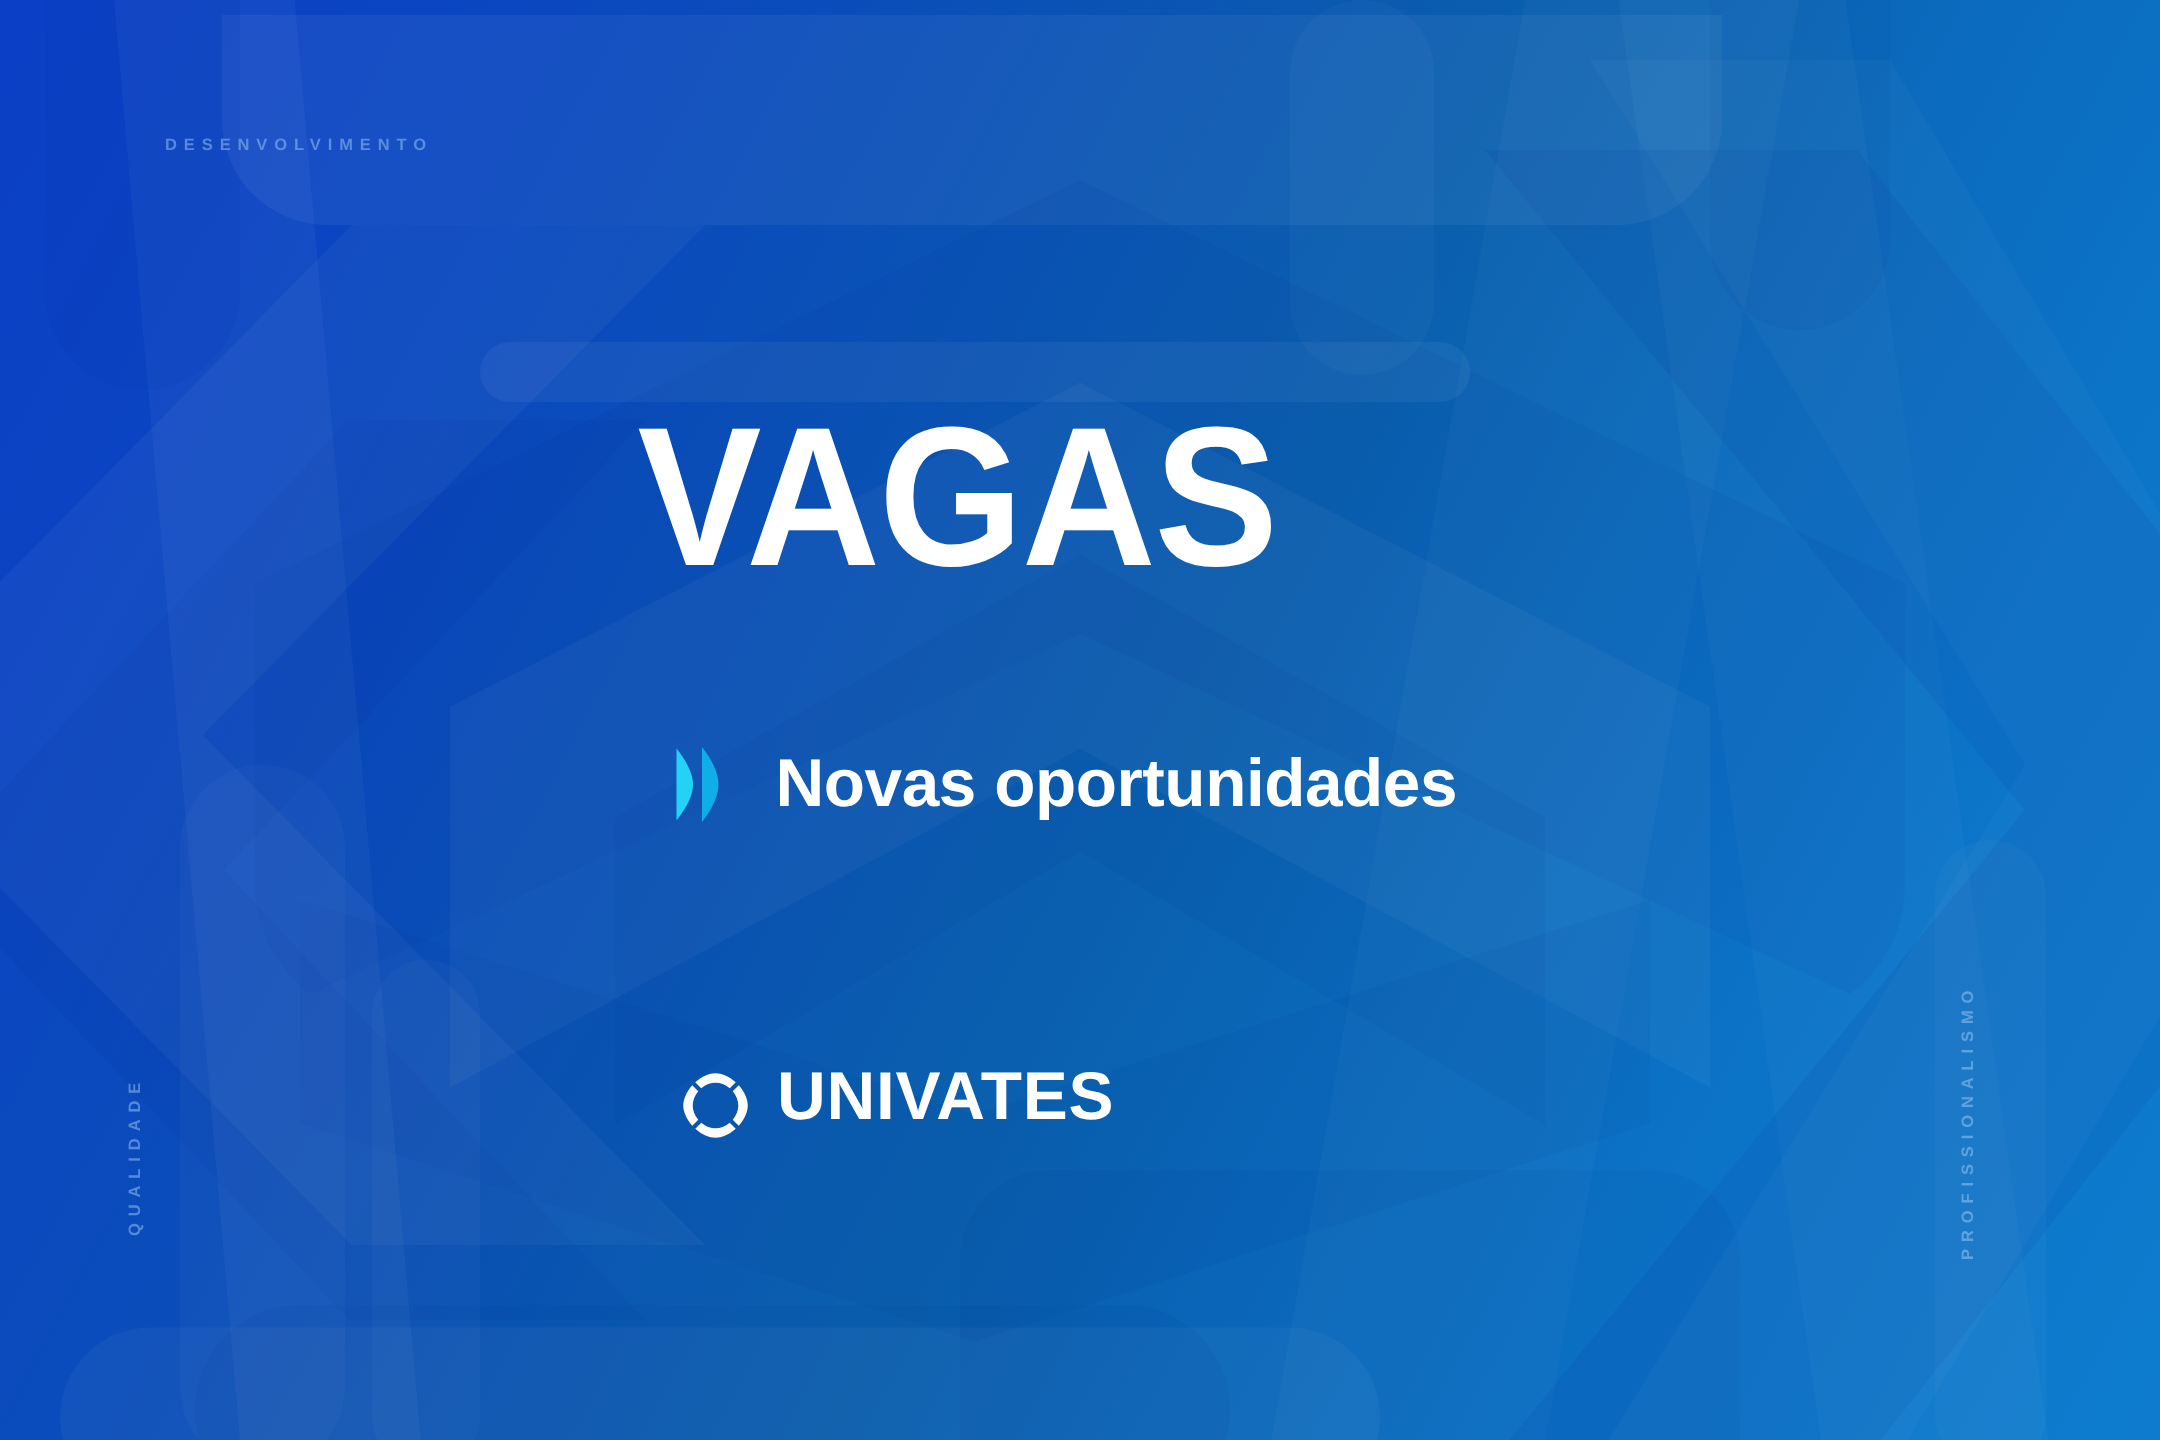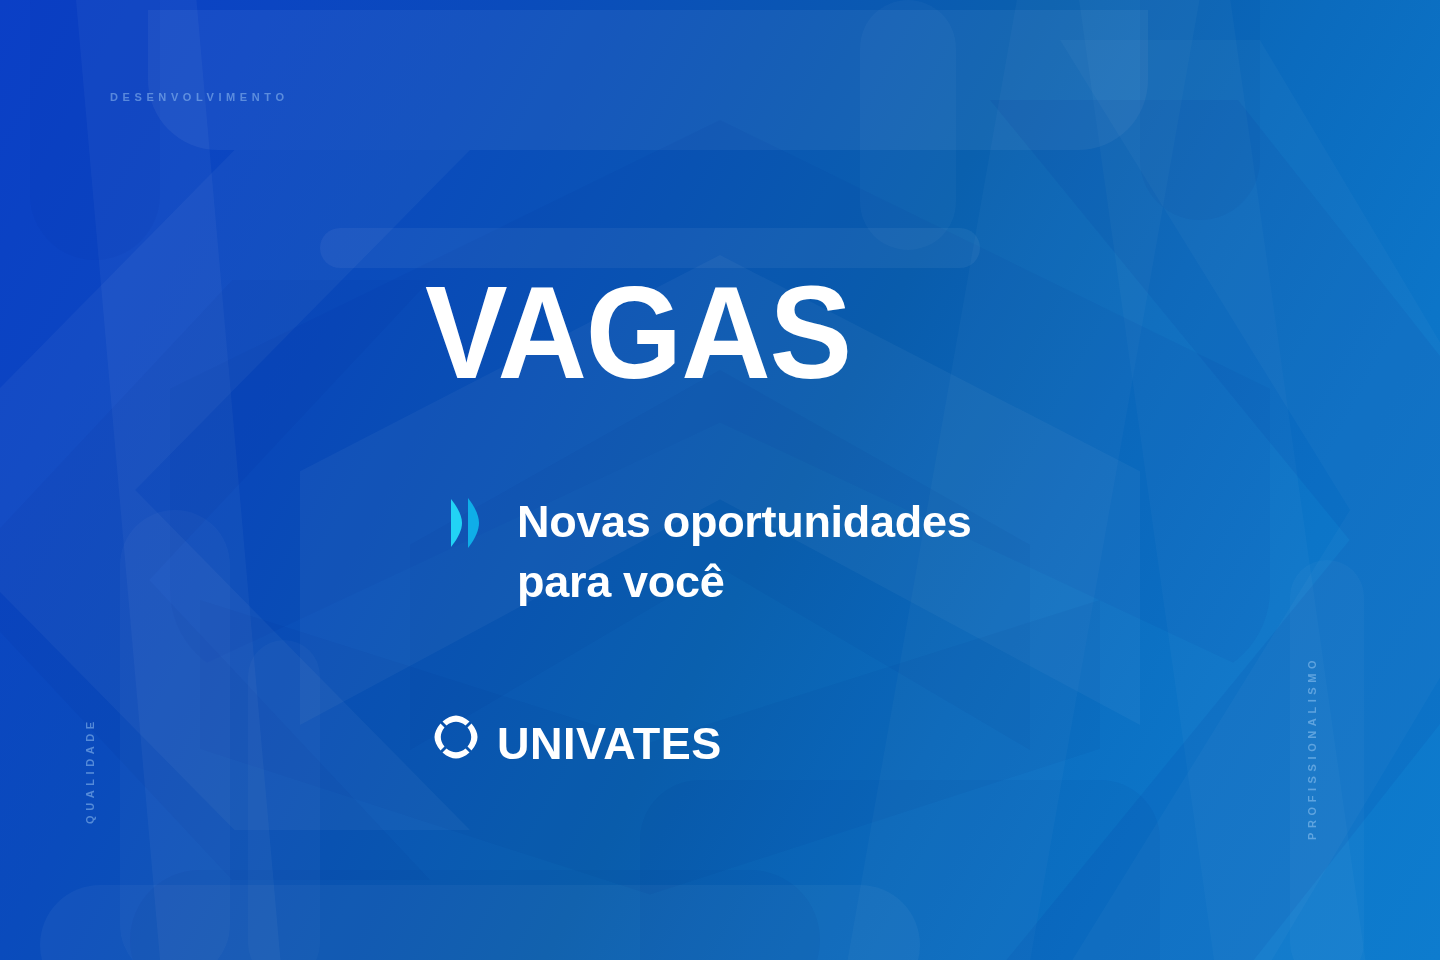--- a/index.html
+++ b/index.html
@@ -190,23 +190,23 @@
     color:#ffffff;
     letter-spacing:-0.3px;
     font-family:"Liberation Sans", sans-serif;
     max-width:600px;
   }
   .subtitle .l2 { display:block; }
 
   
   .logo {
     position:absolute;
-    left:415px; top:708px;
+    left:436px; top:708px;
     display:flex;
-    align-items:flex-end;
+    align-items:flex-start;
     gap:12px;
   }
   .logo-mark { width:58px; height:58px; flex:0 0 auto; }
   .logo-word {
     font-size:45px;
     font-weight:600;
     color:#ffffff;
     letter-spacing:0.5px;
     line-height:1;
     font-family:"Liberation Sans", sans-serif;
@@ -256,21 +256,20 @@
 
     <div class="title">VAGAS</div>
 
     <div class="sub-wrap">
       <svg class="chev-icon" viewBox="0 0 32 52">
         <path d="M2 2 C10 12 13 20 13 26 C13 32 10 40 2 50 L2 2 Z" fill="#22D3F5"></path>
         <path d="M19 1 C27 11 30 20 30 26 C30 32 27 41 19 51 L19 1 Z" fill="#0FAEE8"></path>
       </svg>
       <div class="subtitle">
         <span class="l1">Novas oportunidades</span>
-        <span class="l2">para você</span>
       </div>
     </div>
 
     <div class="logo">
       <svg class="logo-mark" viewBox="0 0 58 58">
         <g fill="#ffffff">
 
           <path d="M15.5 13.5 C20 9.5 25 7.5 29 7.5 C33 7.5 38 9.5 42.5 13.5 L38.5 17.5 C35.5 15 32.2 13.8 29 13.8 C25.8 13.8 22.5 15 19.5 17.5 Z"></path>
 
           <path d="M15.5 44.5 C20 48.5 25 50.5 29 50.5 C33 50.5 38 48.5 42.5 44.5 L38.5 40.5 C35.5 43 32.2 44.2 29 44.2 C25.8 44.2 22.5 43 19.5 40.5 Z"></path>

